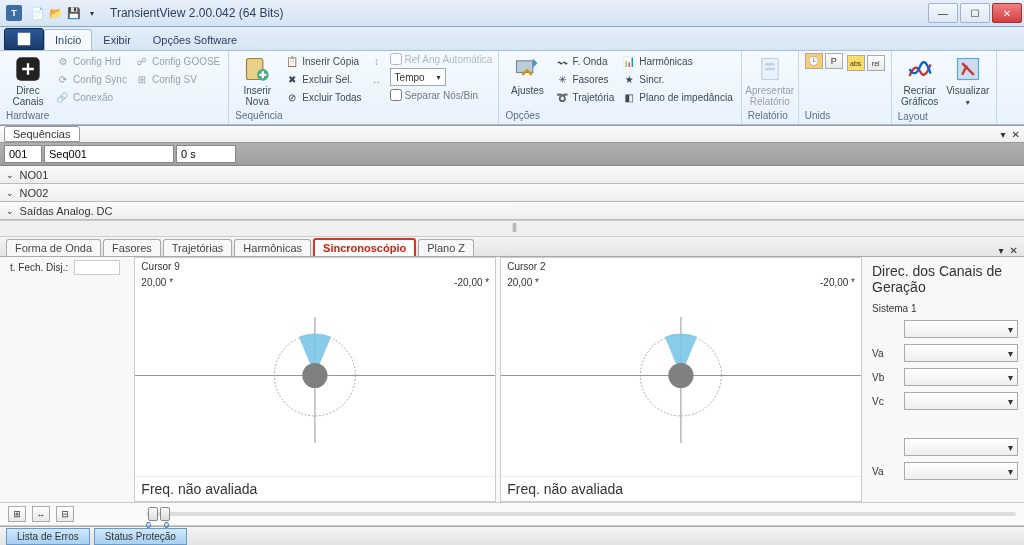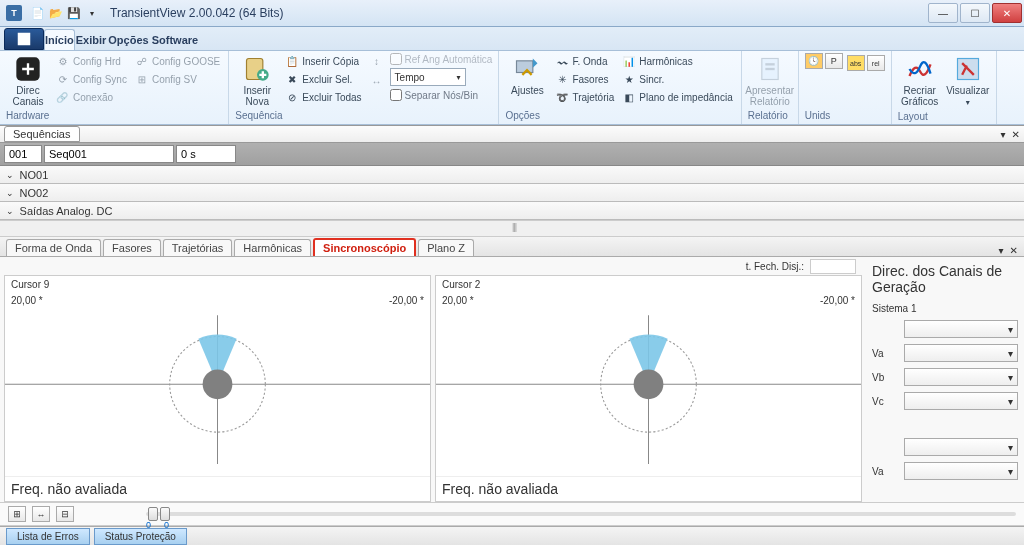--- a/index.html
+++ b/index.html
@@ -11,36 +11,36 @@
 .qat { display: flex; gap: 2px; padding: 0 4px; align-items: center; }
 .qat-btn { width: 16px; height: 16px; display: flex; align-items: center; justify-content: center; cursor: pointer; }
 .title-text { margin-left: 6px; color: #2a3f5f; font-size: 12px; }
 .win-btns { margin-left: auto; display: flex; height: 20px; }
 .win-btn { width: 30px; height: 20px; border: 1px solid #a0b4cc; background: linear-gradient(#f4f8fc,#dde8f4); display: flex; align-items: center; justify-content: center; font-size: 10px; cursor: pointer; margin-right:2px; border-radius:2px;}
 .win-close { background: linear-gradient(#f08080,#d04040); color: #fff; border-color: #a03030;}
 
 
 .ribbon-tabs { height: 24px; background: linear-gradient(#e2edf8,#d8e6f4); display: flex; align-items: flex-end; border-bottom: 1px solid #a7bfd8; padding-left: 4px; gap:0; }
 .file-btn { width: 40px; height: 22px; background: linear-gradient(#2a5a9a,#1a3a6a); border: 1px solid #0a2a5a; border-radius: 3px 3px 0 0; display:flex;align-items:center;justify-content:center;}
-.ribbon-tab { padding: 4px 0; cursor: pointer; color: #2a3f5f; border: 1px solid transparent; border-bottom: none; font-weight: bold; }
+.ribbon-tab { padding: 4px 10px; cursor: pointer; color: #2a3f5f; border: 1px solid transparent; border-bottom: none; }
 .ribbon-tab.active { background: #f5faff; border-color: #a7bfd8; border-radius: 3px 3px 0 0; }
 
 
 .ribbon { height: 74px; background: linear-gradient(#f5faff,#e8f2fc); border-bottom: 1px solid #a7bfd8; display: flex; }
 .rgroup { border-right: 1px solid #c8d8e8; padding: 2px 6px; display: flex; flex-direction: column; height: 100%; }
 .rgroup-body { flex: 1; display: flex; align-items: flex-start; gap: 4px; }
 .rgroup-label { text-align: left; font-size: 10px; color: #5a7090; padding: 1px 0; }
 .big-btn { width: 44px; display: flex; flex-direction: column; align-items: center; gap: 2px; padding: 2px; cursor: pointer; }
 .big-btn .ico { width: 28px; height: 28px; display:flex;align-items:center;justify-content:center; }
 .big-btn .lbl { font-size: 10px; text-align: center; color: #3a4a5a; line-height: 1.1; }
 .disabled { opacity: 0.5; }
 .small-col { display: flex; flex-direction: column; gap: 2px; }
 .small-btn { display: flex; align-items: center; gap: 3px; padding: 1px 2px; font-size: 10px; color: #3a4a5a; cursor: pointer; white-space: nowrap; }
 .small-btn .si { width: 14px; height: 14px; display:flex;align-items:center;justify-content:center; font-size:10px; }
-.combo { width: 76px; height: 18px; border: 1px solid #9ab; background: #fff; font-size: 10px; padding: 0 4px; display: flex; align-items: center; justify-content: space-between; }
+.combo { width: 56px; height: 18px; border: 1px solid #9ab; background: #fff; font-size: 10px; padding: 0 4px; display: flex; align-items: center; justify-content: space-between; }
 .chk { display: flex; align-items: center; gap: 3px; font-size: 10px; color: #707a88; }
 .chk input { width: 12px; height: 12px; }
 
 
 .seq-header { height: 18px; background: linear-gradient(#fcfcfc,#eee); border-top:1px solid #999;border-bottom: 1px solid #999; display: flex; align-items: center; padding: 0 4px; }
 .seq-tab { padding: 1px 8px; border: 1px solid #999; background: #fefefe; border-radius: 3px 3px 0 0; font-size: 11px; }
 .seq-ctrl { margin-left: auto; display:flex;gap:6px; font-size:10px; }
 
 
 .seq-bar { height: 23px; background: linear-gradient(#b0b0b0,#a0a0a0); border-bottom: 1px solid #888; display: flex; align-items: center; padding: 2px 4px; gap: 2px; }
@@ -55,21 +55,21 @@
 .hscroll::after { content:"|||"; position:absolute; left:50%; top:1px; color:#999; font-size:9px; letter-spacing:-1px;}
 
 
 .view-tabs { height: 20px; background: linear-gradient(#f4f4f4,#e4e4e4); border-bottom: 1px solid #aaa; display: flex; align-items: flex-end; padding-left: 6px; gap: 2px; }
 .vtab { padding: 2px 8px; border: 1px solid #aaa; border-bottom: none; background: #f8f8f8; border-radius: 3px 3px 0 0; font-size: 11px; cursor: pointer; color:#444;}
 .vtab.active { background: #fff; border: 2px solid #e03020; border-bottom: none; color: #d02010; font-weight: bold; }
 .view-ctrl { margin-left: auto; display:flex;gap:6px; font-size:10px; padding-right:6px;}
 
 
 .main-area { display: flex; height: 245px; background: #f8f8f8; }
-.cursors { flex: 1; display: flex; flex-direction: column; }
+.cursors { flex: 1; display: flex; flex-direction: row; }
 .info-row { height: 20px; display: flex; align-items: center; justify-content: flex-end; padding: 0 10px; gap: 6px; font-size:10px;}
 .info-row input { width: 46px; height: 15px; border: 1px solid #ccc; }
 .cursor-panels { flex: 1; display: flex; gap: 4px; padding: 0 4px; }
 .cpanel { flex: 1; border: 1px solid #ccc; background: #fff; position: relative; display: flex; flex-direction: column; }
 .cpanel-title { font-size: 10px; padding: 3px 6px; }
 .sync-canvas { flex: 1; position: relative; }
 .corner-l { position: absolute; top: 2px; left: 6px; font-size: 10px; }
 .corner-r { position: absolute; top: 2px; right: 6px; font-size: 10px; }
 .sync-svg { width: 100%; height: 100%; }
 .freq-line { font-size: 14px; padding: 4px 6px; border-top: 1px solid #eee; }

